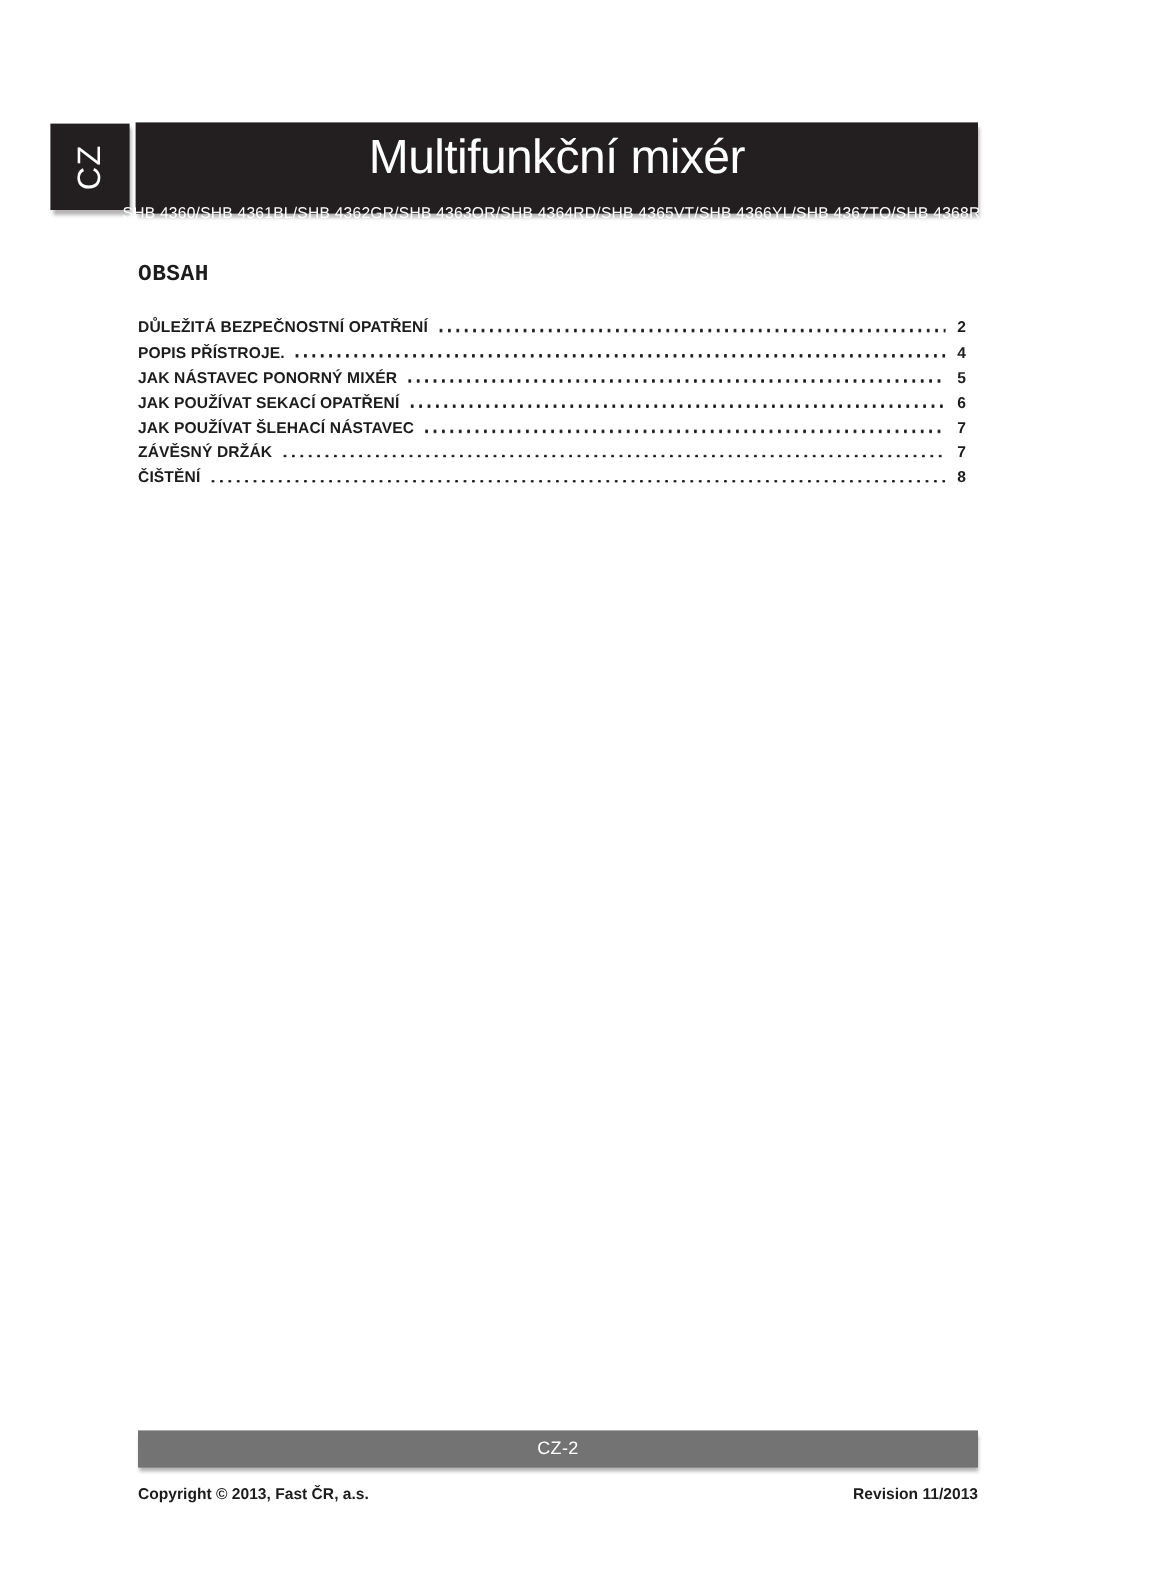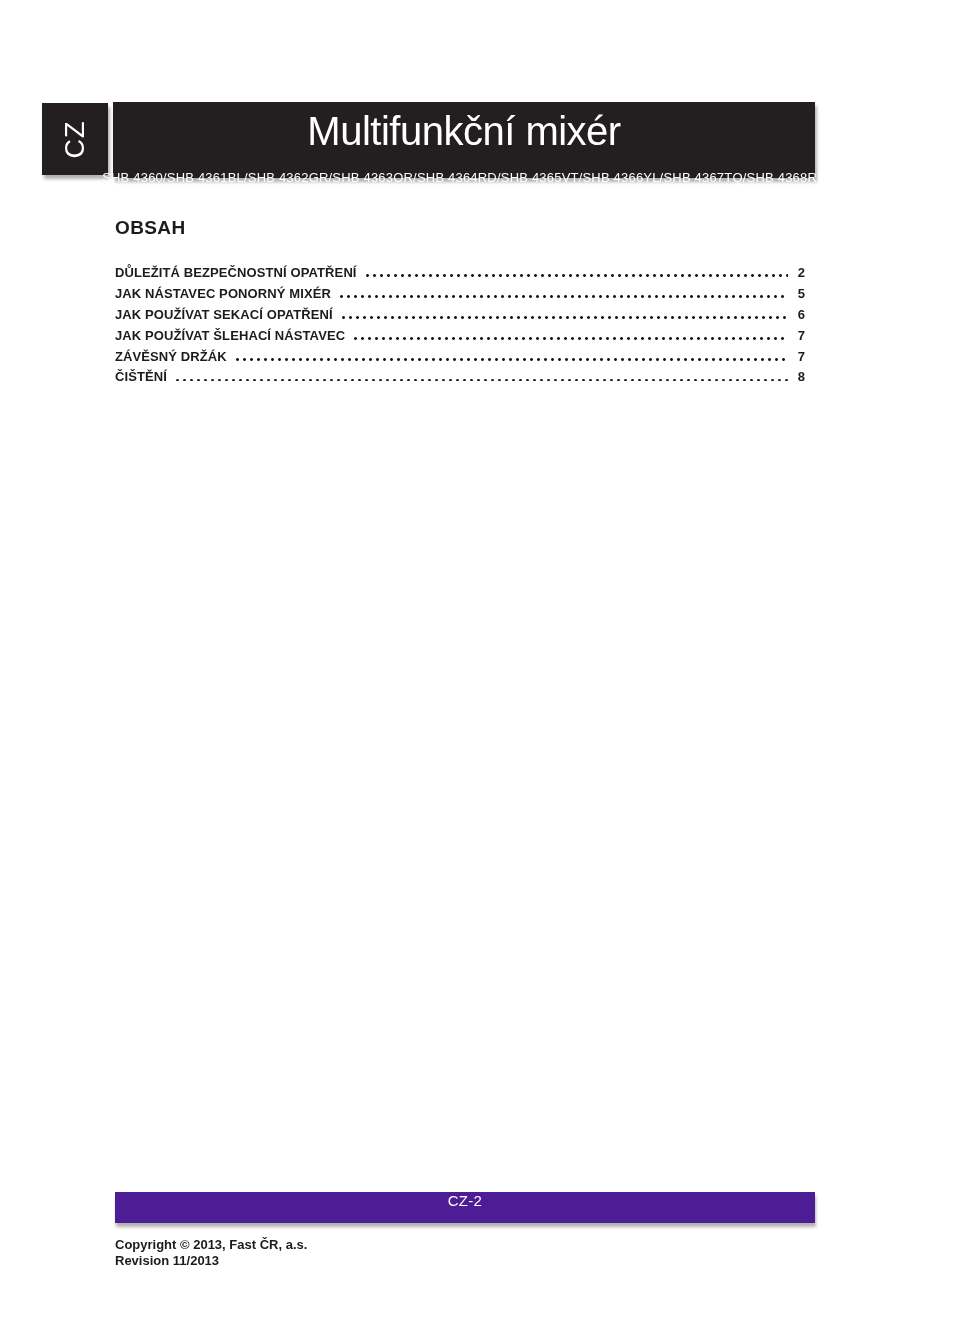--- a/index.html
+++ b/index.html
@@ -59,20 +59,21 @@
 
   
   .toc-heading {
     position: absolute;
     left: 115px; top: 217px;
     margin: 0;
     font-size: 19px;
     font-weight: 700;
     letter-spacing: 0.4px;
     color: #1c1c1c;
+    font-family: Liberation Mono, monospace;
   }
   .toc {
     position: absolute;
     left: 115px; top: 265px;
     width: 690px;
   }
   .toc-row {
     display: flex;
     align-items: baseline;
     height: 20.9px;
@@ -93,38 +94,37 @@
   .toc-page {
     width: 14px;
     text-align: right;
   }
 
   
   .page-bar {
     position: absolute;
     left: 115px; top: 1192px;
     width: 700px; height: 31px;
-    background: #4c1d95;
+    background: #737373;
     color: #ffffff;
-    display: flex; justify-content: center;
+    display: flex; align-items: center; justify-content: center;
     font-size: 15px;
     letter-spacing: 0.3px;
     box-shadow: 1px 4px 3px rgba(0,0,0,0.30);
   }
   .legal-row {
     position: absolute;
     left: 115px; top: 1237px;
     width: 700px;
     display: flex;
     justify-content: space-between;
     font-size: 13px;
     font-weight: 700;
     color: #1c1c1c;
     line-height: 16px;
-    flex-direction: column;
   }
 </style>
 </head>
 <body>
 
 <div class="page">
 
   <div class="lang-tab">
     <span class="lang-text">CZ</span>
   </div>
@@ -137,20 +137,25 @@
   <h2 class="toc-heading">OBSAH</h2>
 
   <div class="toc">
 
       <div class="toc-row">
         <span class="toc-label">DŮLEŽITÁ BEZPEČNOSTNÍ OPATŘENÍ</span>
         <span class="toc-dots"></span>
         <span class="toc-page">2</span>
       </div>
 
+      <div class="toc-row">
+        <span class="toc-label">POPIS PŘÍSTROJE.</span>
+        <span class="toc-dots"></span>
+        <span class="toc-page">4</span>
+      </div>
 
       <div class="toc-row">
         <span class="toc-label">JAK NÁSTAVEC PONORNÝ MIXÉR</span>
         <span class="toc-dots"></span>
         <span class="toc-page">5</span>
       </div>
 
       <div class="toc-row">
         <span class="toc-label">JAK POUŽÍVAT SEKACÍ OPATŘENÍ</span>
         <span class="toc-dots"></span>

